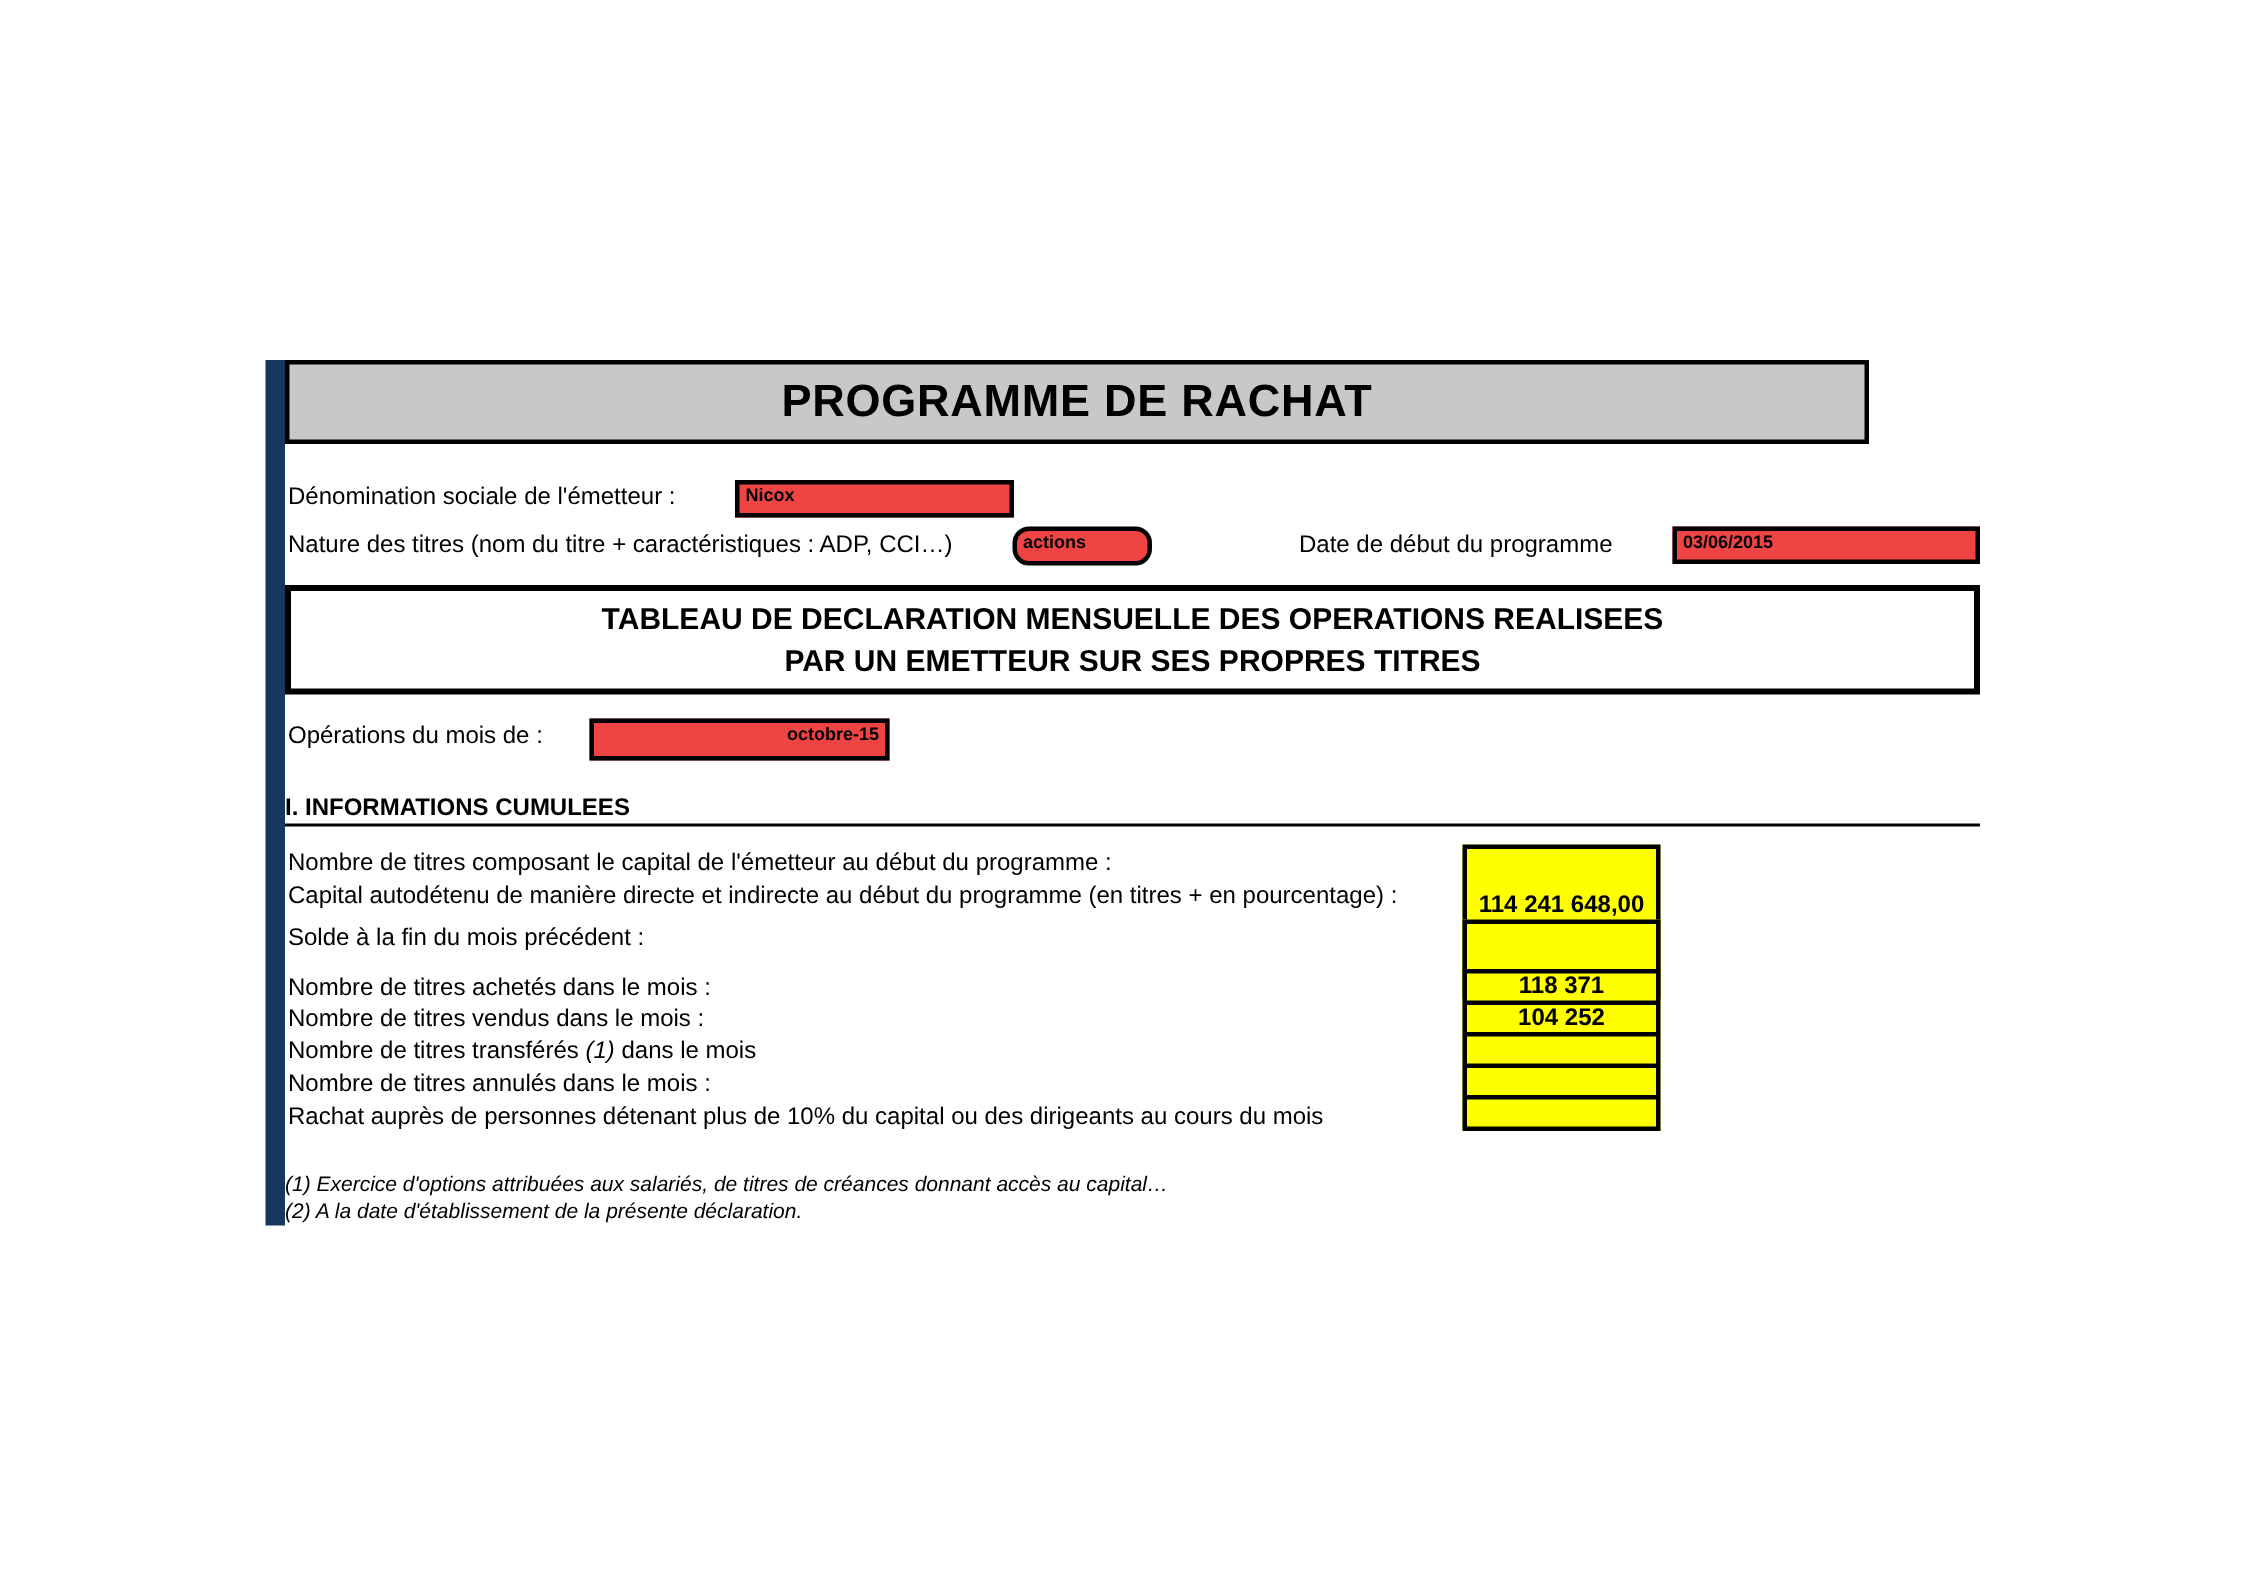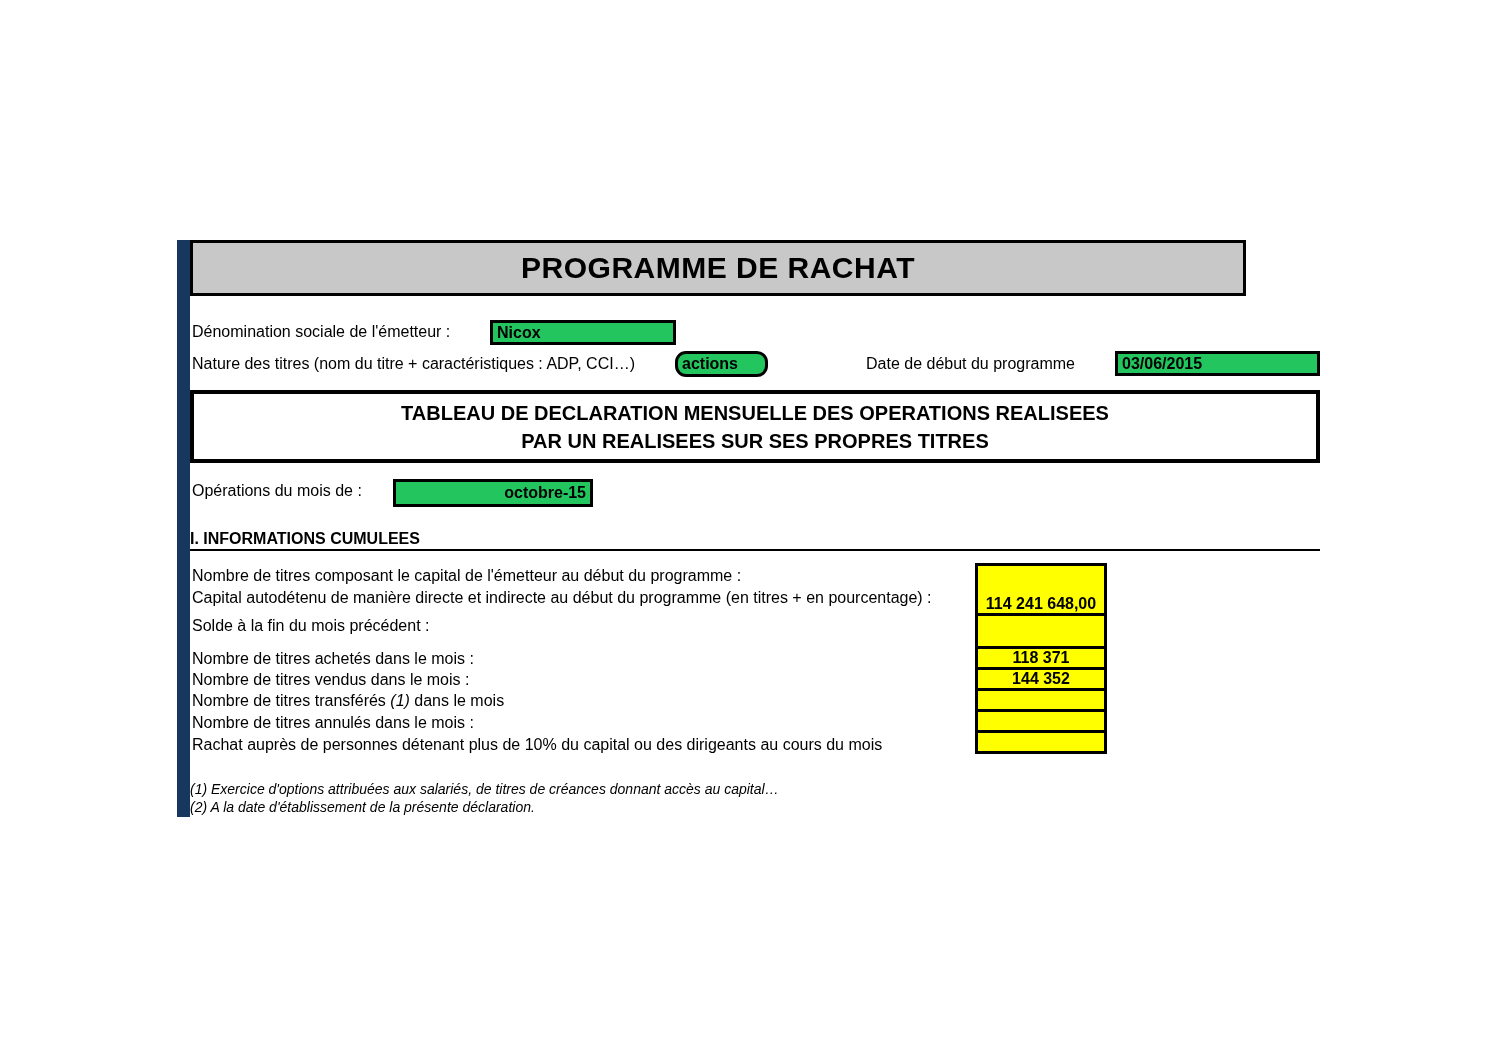--- a/index.html
+++ b/index.html
@@ -19,23 +19,23 @@
     position:absolute;left:190px;top:240px;width:1056px;height:56px;
     box-sizing:border-box;border:3px solid #000;background:#C8C8C8;
     display:flex;align-items:center;justify-content:center;
     font-weight:bold;font-size:30px;letter-spacing:0.5px;
   }
   .lbl{
     position:absolute;font-size:16px;white-space:nowrap;line-height:18px;
   }
   .yfield{
     position:absolute;box-sizing:border-box;
-    background:#22c55e;border:3px solid #000;
-    font-weight:bold;font-size:16px;
-    display:flex;align-items:center;overflow:hidden;
+    background:#ef4444;border:3px solid #000;
+    font-weight:bold;font-size:12px;
+    display:flex;overflow:hidden;
   }
   .yfield.left{justify-content:flex-start;padding-left:4px;}
   .yfield.right{justify-content:flex-end;padding-right:4px;}
   .decl-box{
     position:absolute;left:190px;top:390px;width:1130px;height:73px;
     box-sizing:border-box;border:4px solid #000;background:#fff;
     display:flex;flex-direction:column;align-items:center;justify-content:center;
     font-weight:bold;font-size:20px;line-height:28px;text-align:center;
   }
   .section-heading{
@@ -81,21 +81,21 @@
     <span>actions</span>
   </div>
 
   <div class="lbl" style="left:866px;top:355px;">Date de début du programme</div>
   <div class="yfield left" style="left:1115px;top:351px;width:205px;height:25px;">
     <span>03/06/2015</span>
   </div>
 
   <div class="decl-box">
     <div>TABLEAU DE DECLARATION MENSUELLE DES OPERATIONS REALISEES</div>
-    <div>PAR UN REALISEES SUR SES PROPRES TITRES</div>
+    <div>PAR UN EMETTEUR SUR SES PROPRES TITRES</div>
   </div>
 
   <div class="lbl" style="left:192px;top:482px;">Opérations du mois de :</div>
   <div class="yfield right" style="left:393px;top:479px;width:200px;height:28px;">
     <span>octobre-15</span>
   </div>
 
   <div class="section-heading">I. INFORMATIONS CUMULEES</div>
   <div class="rule"></div>
 
@@ -112,21 +112,21 @@
     <div class="vcell tall">114 241 648,00</div>
     <div class="vcell tall"></div>
   </div>
 
   <div class="vblock" style="top:613px;">
     <div class="vcell tall">194 689,00</div>
   </div>
 
   <div class="vblock" style="top:646px;">
     <div class="vcell">118 371</div>
-    <div class="vcell">144 352</div>
+    <div class="vcell">104 252</div>
     <div class="vcell"></div>
     <div class="vcell"></div>
     <div class="vcell"></div>
   </div>
 
   <div class="footnote" style="left:190px;top:781px;">(1) Exercice d'options attribuées aux salariés, de titres de créances donnant accès au capital…</div>
   <div class="footnote" style="left:190px;top:799px;">(2) A la date d'établissement de la présente déclaration.</div>
 
 </div>
 

